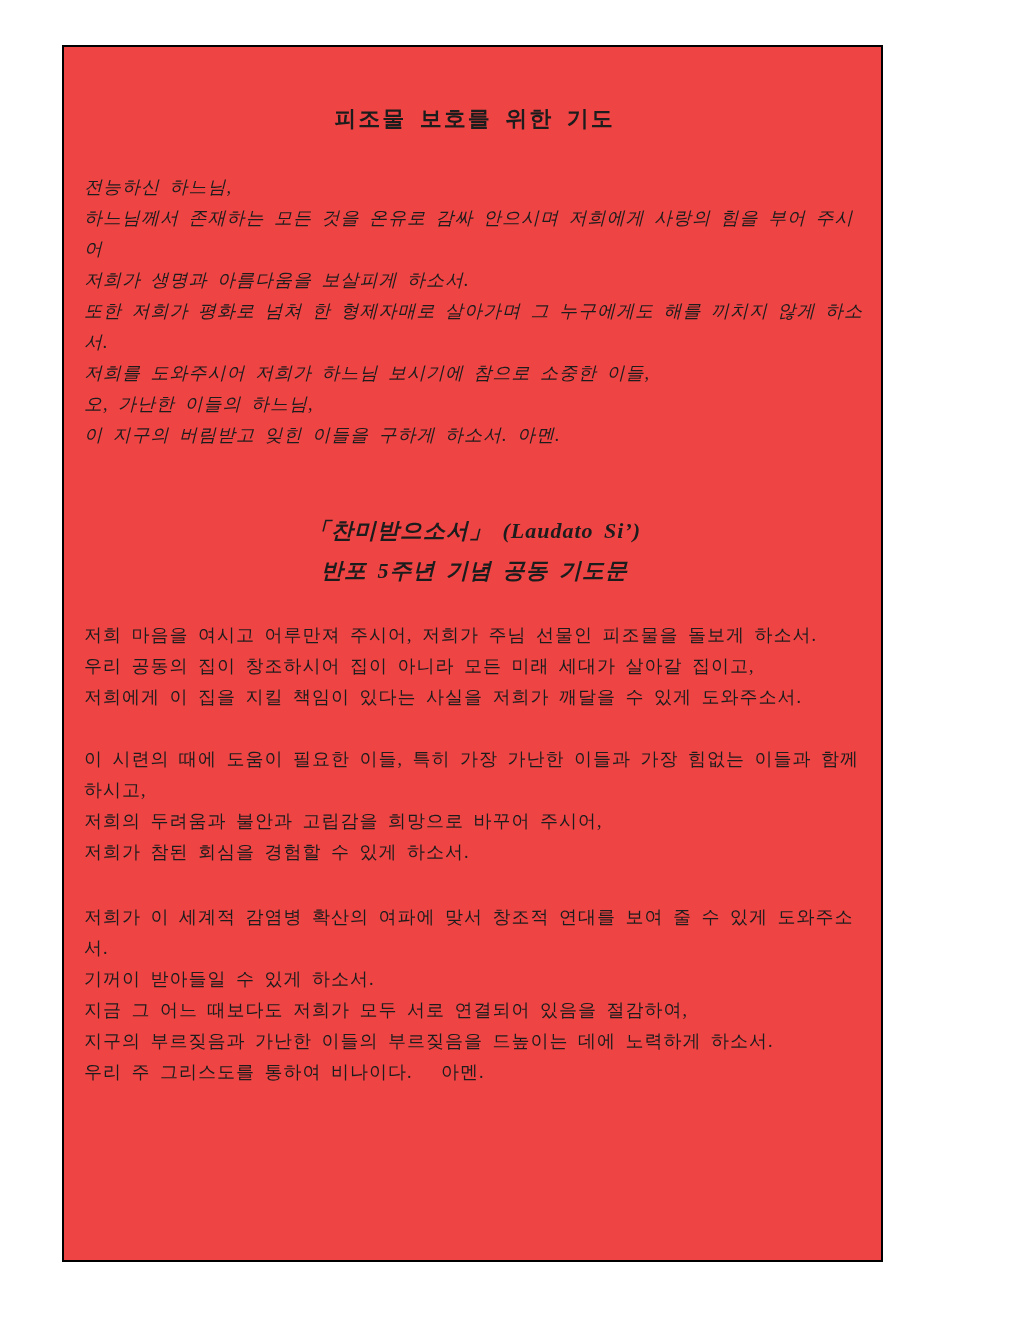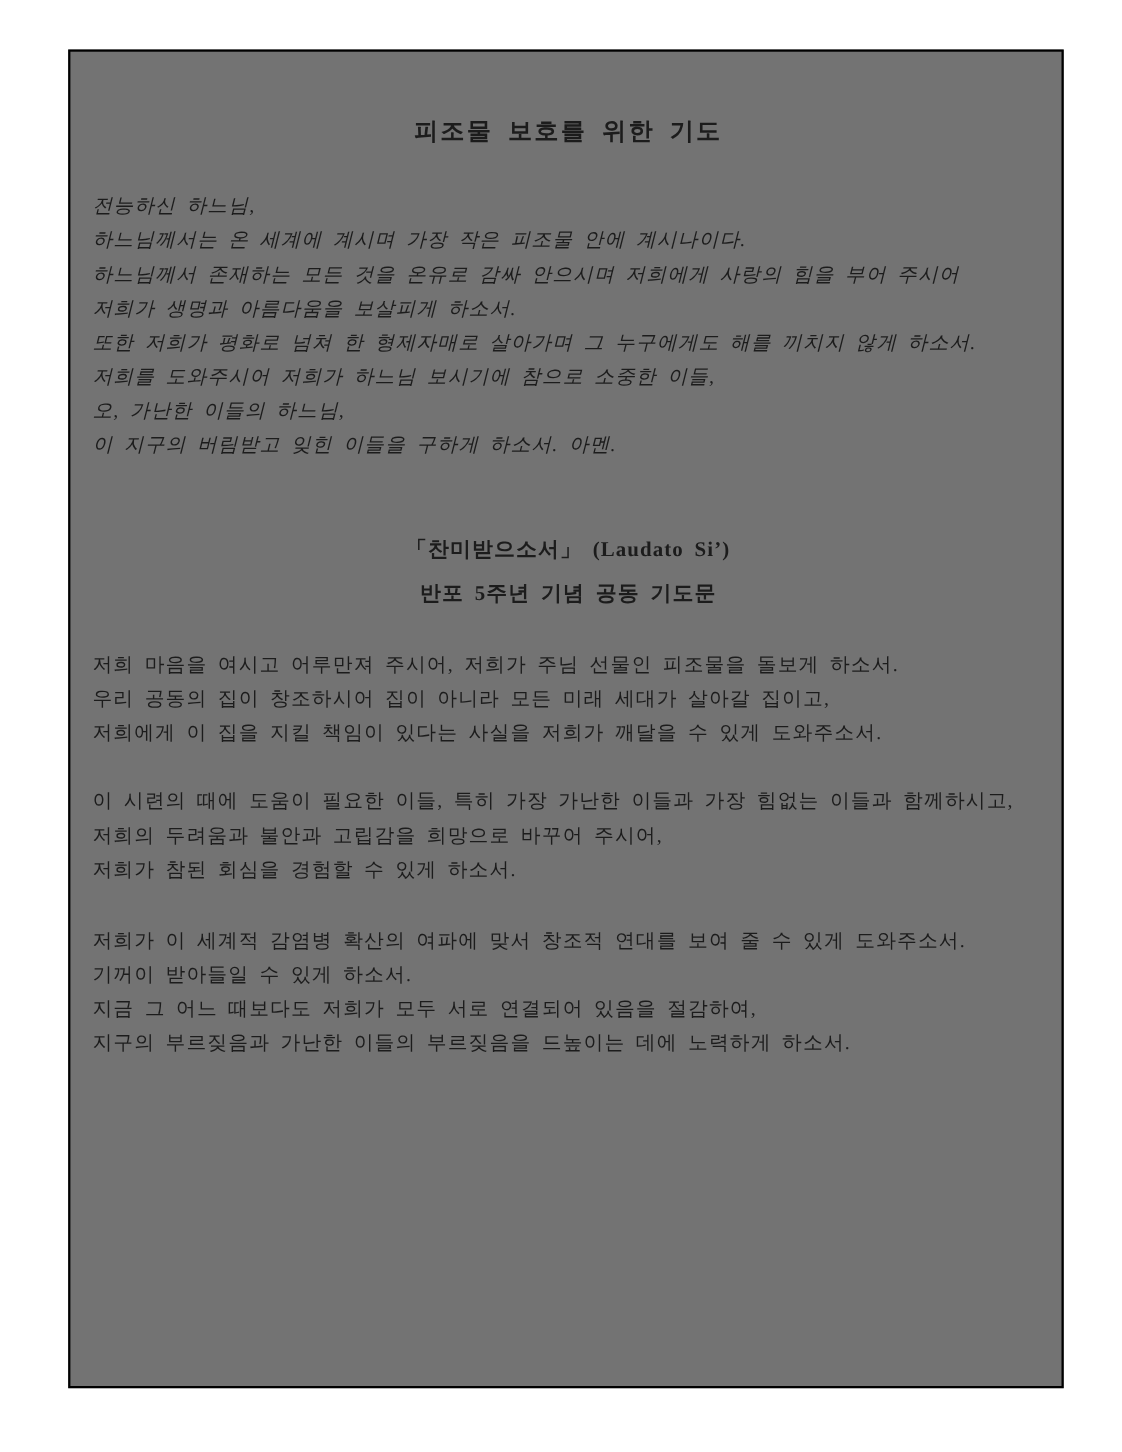--- a/index.html
+++ b/index.html
@@ -11,46 +11,46 @@
     width: 1020px;
     height: 1320px;
     position: relative;
     font-family: "Liberation Serif", "DejaVu Serif", serif;
     color: #1c1c1c;
   }
   .sheet {
     position: absolute;
     left: 62px;
     top: 45px;
-    width: 905px;
+    width: 821px;
     height: 1217px;
     box-sizing: border-box;
     border: 2px solid #000000;
-    background: #737373;
+    background: #ef4444;
     padding: 0 16px 0 20px;
     overflow: hidden;
   }
   .title-1 {
     margin: 57px 0 0 0;
     font-size: 22px;
     font-weight: bold;
     text-align: center;
     line-height: 30px;
     letter-spacing: 2px;
     word-spacing: 6px;
   }
   .title-2 {
     margin: 60px 0 0 0;
     font-size: 21px;
     font-weight: bold;
     text-align: center;
     letter-spacing: 1.5px;
     word-spacing: 5px;
   }
-  .title-2 .line { line-height: 40px; font-size: 19px; }
+  .title-2 .line { line-height: 40px; font-size: 22px; font-style: italic; }
   .para { margin: 0; }
   .para-1 { margin-top: 38px; font-style: italic; }
   .stanza-1 { margin-top: 29px; }
   .stanza-2 { margin-top: 29px; }
   .stanza-3 { margin-top: 31px; }
   .stanza-4 { margin-top: 34px; }
   .line {
     font-size: 18px;
     line-height: 31px;
     letter-spacing: 1px;
@@ -60,21 +60,20 @@
 </style>
 </head>
 <body>
 
 <div class="sheet">
 
   <h1 class="title-1">피조물 보호를 위한 기도</h1>
 
   <div class="para para-1">
       <div class="line">전능하신 하느님,</div>
-      <div class="line">하느님께서는 온 세계에 계시며 가장 작은 피조물 안에 계시나이다.</div>
       <div class="line">하느님께서 존재하는 모든 것을 온유로 감싸 안으시며 저희에게 사랑의 힘을 부어 주시어</div>
       <div class="line">저희가 생명과 아름다움을 보살피게 하소서.</div>
       <div class="line">또한 저희가 평화로 넘쳐 한 형제자매로 살아가며 그 누구에게도 해를 끼치지 않게 하소서.</div>
       <div class="line">저희를 도와주시어 저희가 하느님 보시기에 참으로 소중한 이들,</div>
       <div class="line">오, 가난한 이들의 하느님,</div>
       <div class="line">이 지구의 버림받고 잊힌 이들을 구하게 하소서. 아멘.</div>
     </div>
 
   <div class="title-2">
     <div class="line">「찬미받으소서」 (Laudato Si’)</div>
@@ -92,15 +91,16 @@
       <div class="line">이 시련의 때에 도움이 필요한 이들, 특히 가장 가난한 이들과 가장 힘없는 이들과 함께하시고,</div>
       <div class="line">저희의 두려움과 불안과 고립감을 희망으로 바꾸어 주시어,</div>
       <div class="line">저희가 참된 회심을 경험할 수 있게 하소서.</div>
     </div>
 
   <div class="para stanza-4">
       <div class="line">저희가 이 세계적 감염병 확산의 여파에 맞서 창조적 연대를 보여 줄 수 있게 도와주소서.</div>
       <div class="line">기꺼이 받아들일 수 있게 하소서.</div>
       <div class="line">지금 그 어느 때보다도 저희가 모두 서로 연결되어 있음을 절감하여,</div>
       <div class="line">지구의 부르짖음과 가난한 이들의 부르짖음을 드높이는 데에 노력하게 하소서.</div>
+      <div class="line">우리 주 그리스도를 통하여 비나이다.   아멘.</div>
     </div>
 
 </div>
 
 </body></html>

